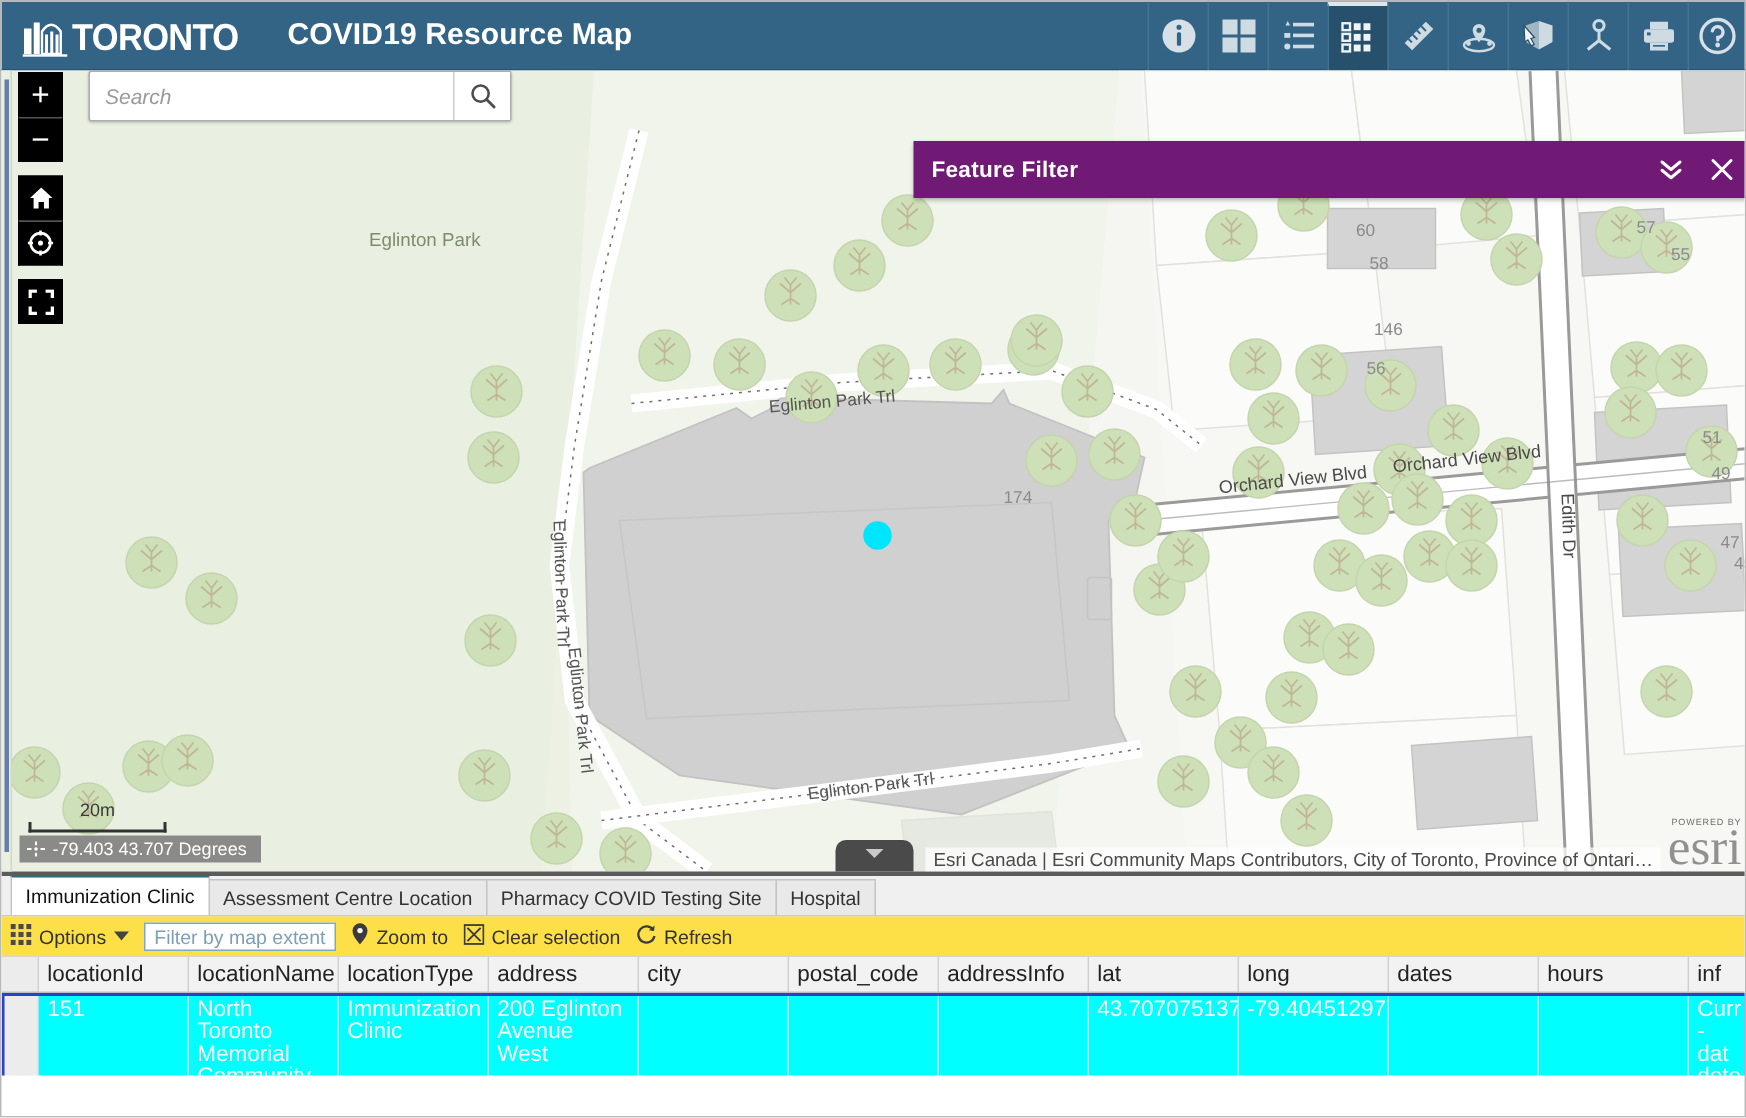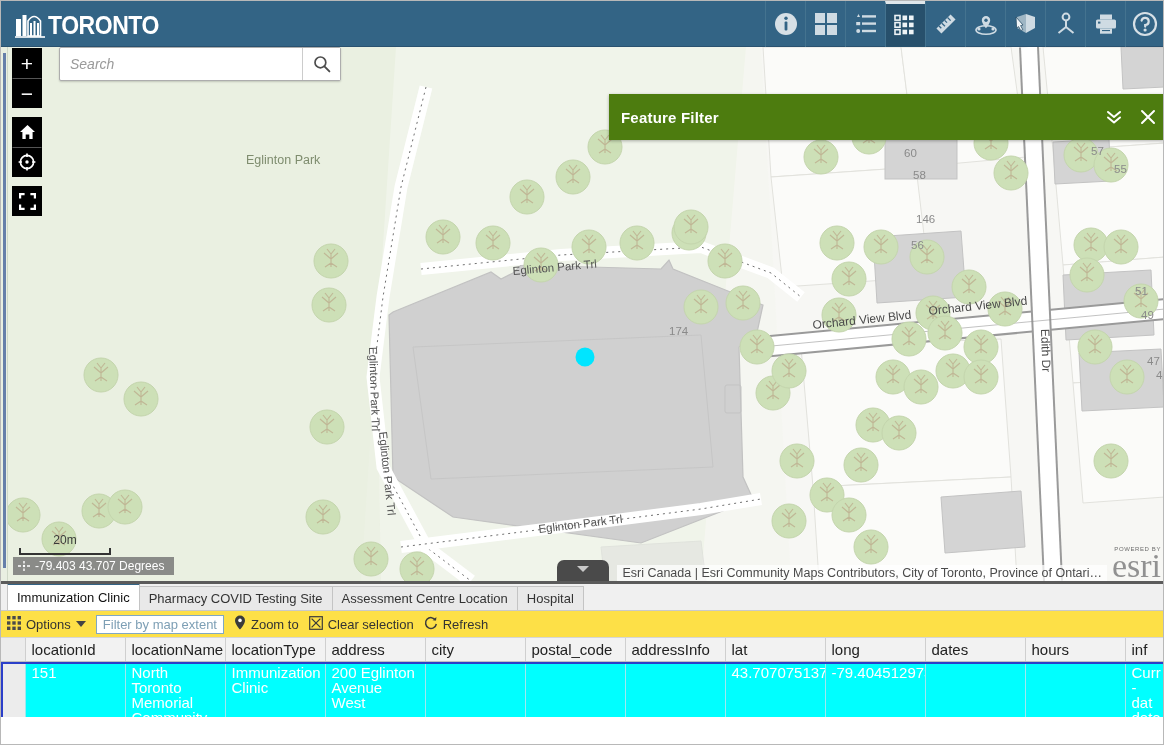--- a/index.html
+++ b/index.html
@@ -119,22 +119,22 @@
   #search-btn {
     width: 38px; height: 32px;
     border-left: 1px solid #ccc;
     display: flex; align-items: center; justify-content: center;
     cursor: pointer; background: #fff;
   }
 
   
   #feature-filter {
     position: absolute; left: 608px; top: 47px;
-    width: 556px; height: 46px;
-    background: #4d7c0f;
+    width: 556px; height: 38px;
+    background: #701a75;
     display: flex; align-items: center;
     z-index: 26;
     box-shadow: 0 1px 3px rgba(0,0,0,.3);
   }
   #ff-title {
     color: #fff; font-size: 15px; font-weight: bold;
     padding-left: 12px; letter-spacing: .2px;
   }
   #ff-actions { margin-left: auto; display: flex; align-items: center; }
   .ffbtn {
@@ -339,20 +339,21 @@
           <rect x="1" y="9" width="5" height="17" fill="#fff"></rect>
           <rect x="7.5" y="5" width="4" height="21" fill="#fff"></rect>
           <path d="M13 26 V11 Q19 2 25.5 11 V26 Z" fill="none" stroke="#fff" stroke-width="1.6"></path>
           <rect x="15" y="13" width="2" height="13" fill="#fff"></rect>
           <rect x="18.5" y="11" width="2" height="15" fill="#fff"></rect>
           <rect x="22" y="13" width="2" height="13" fill="#fff"></rect>
           <rect x="0" y="26.2" width="30" height="1.6" fill="#fff"></rect>
         </svg>
         <span class="toronto-word">TORONTO</span>
       </span>
+      <span id="app-title">COVID19 Resource Map</span>
     </div>
 
     <div id="header-tools">
       <div class="htool" title="Info">
         <svg width="26" height="26" viewBox="0 0 26 26">
             <circle cx="13" cy="13" r="11" fill="#d7e0e6"></circle>
             <circle cx="13" cy="7.2" r="1.7" fill="#336485"></circle>
             <rect x="11.6" y="10.5" width="2.8" height="9" rx="1" fill="#336485"></rect>
           </svg>
       </div>
@@ -689,22 +690,22 @@
         <circle cx="7.4" cy="7.4" r="5.4" fill="none" stroke="#4c4c4c" stroke-width="1.7"></circle>
         <path d="M11.4 11.4 L16.4 16.4" stroke="#4c4c4c" stroke-width="1.9" stroke-linecap="round"></path>
       </svg>
     </div>
   </div>
 
   <div id="table-panel">
 
     <div id="tabs">
       <div class="tab active">Immunization Clinic</div>
+      <div class="tab">Assessment Centre Location</div>
       <div class="tab">Pharmacy COVID Testing Site</div>
-      <div class="tab">Assessment Centre Location</div>
       <div class="tab">Hospital</div>
     </div>
 
     <div id="table-toolbar">
       <div class="tbitem">
         <span>
           <svg width="14" height="14" viewBox="0 0 14 14">
             <g fill="#4a4a4a">
               <rect x="0" y="0" width="3.4" height="3.4"></rect>
                 <rect x="5.3" y="0" width="3.4" height="3.4"></rect>

